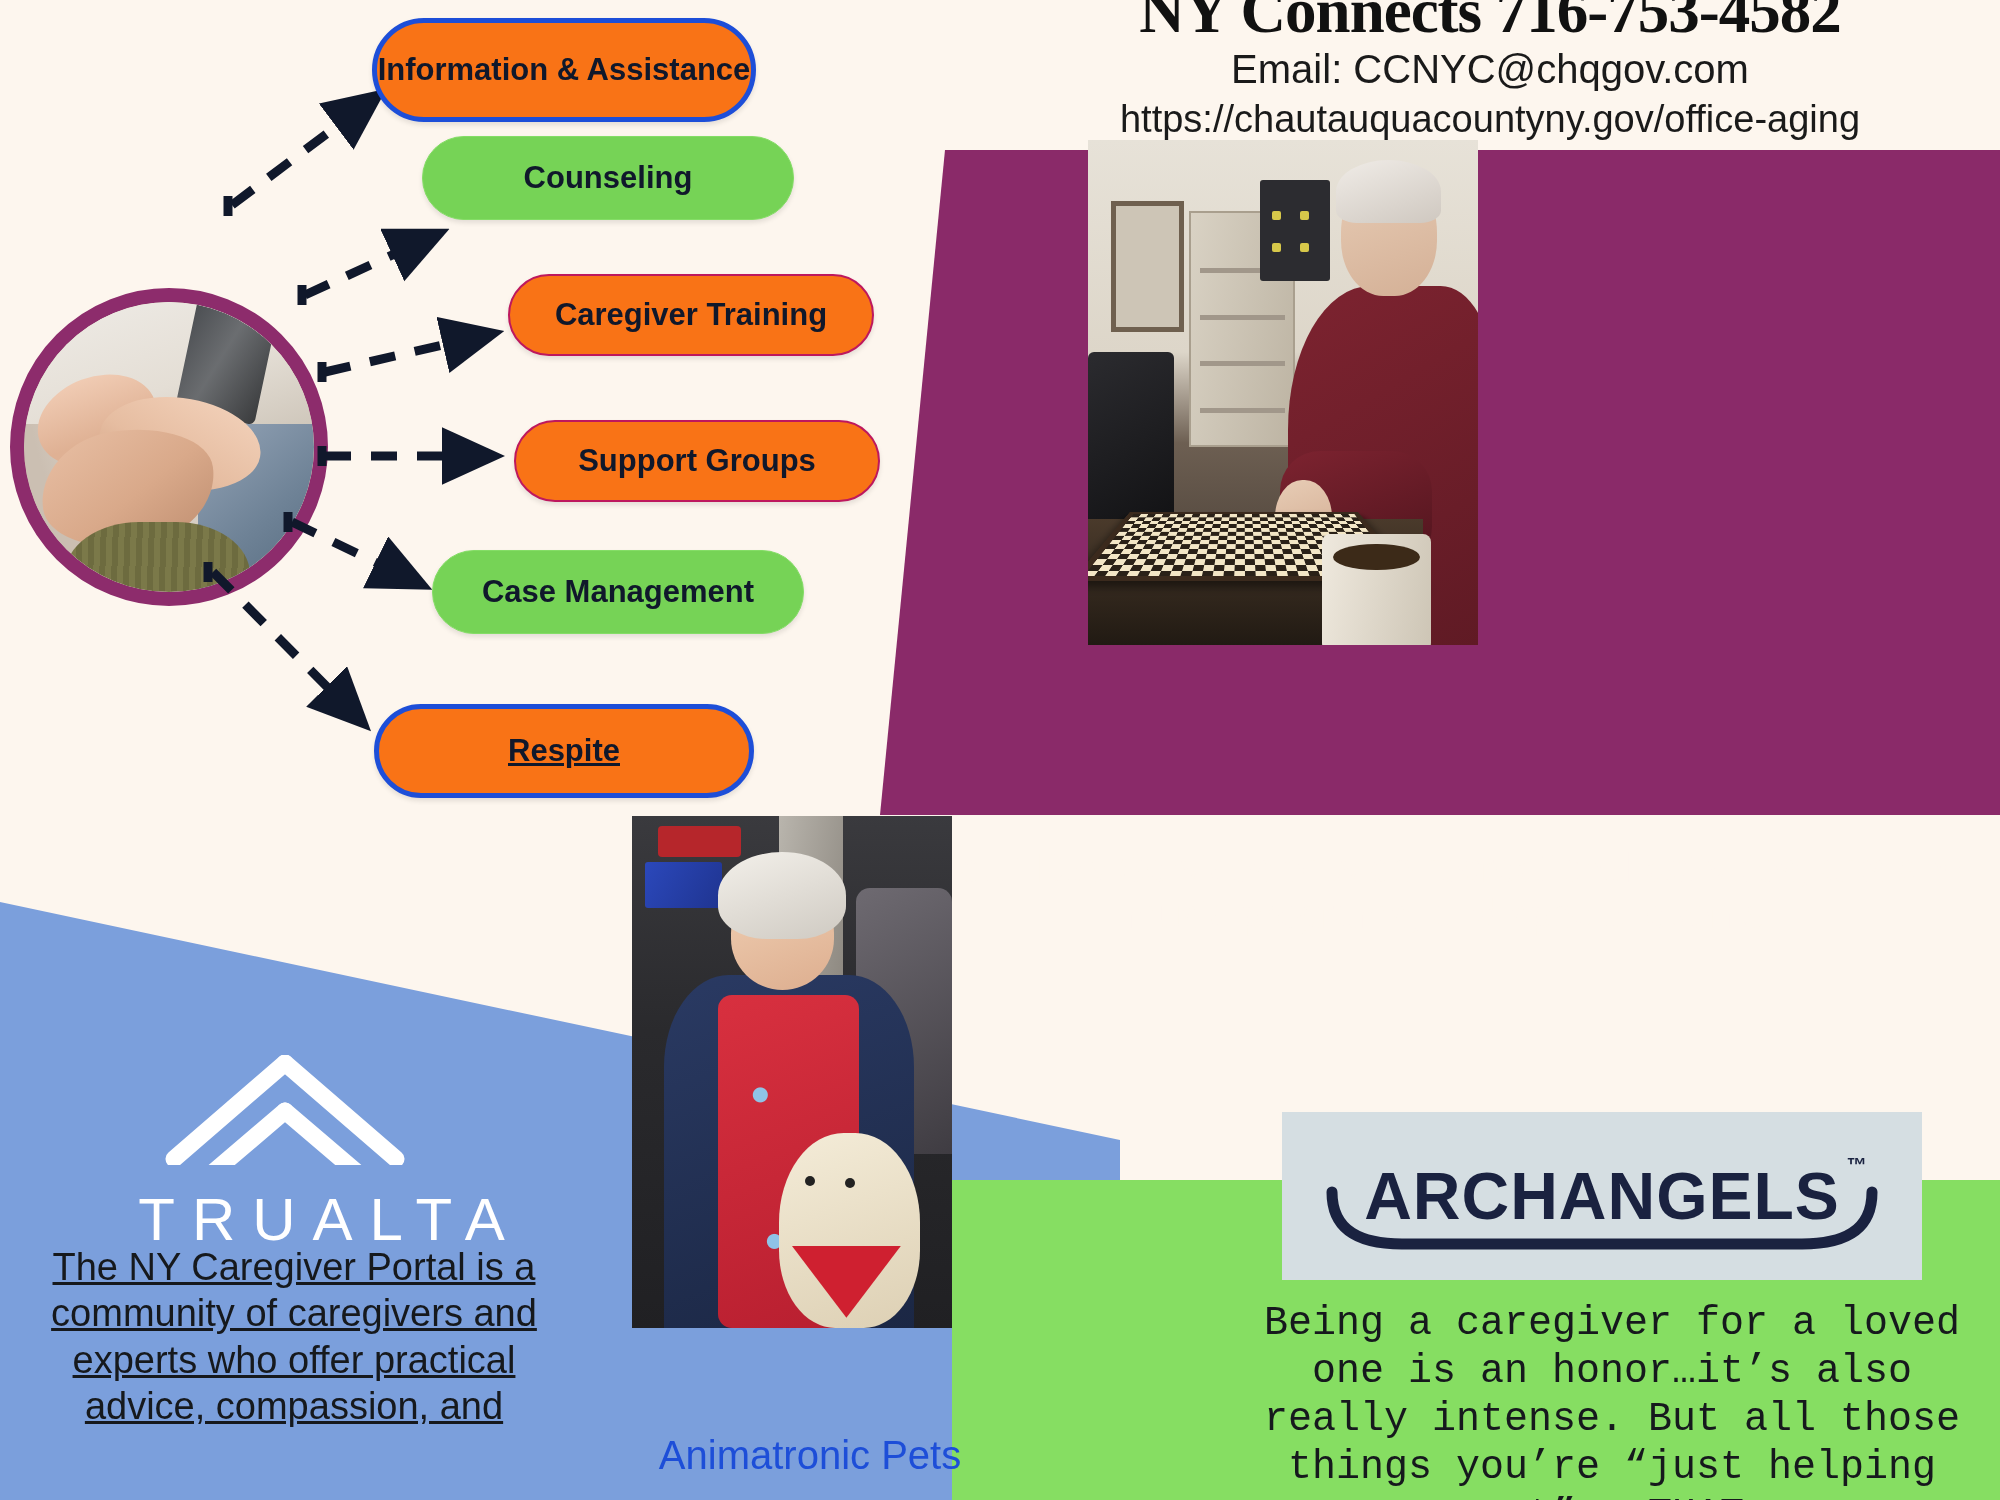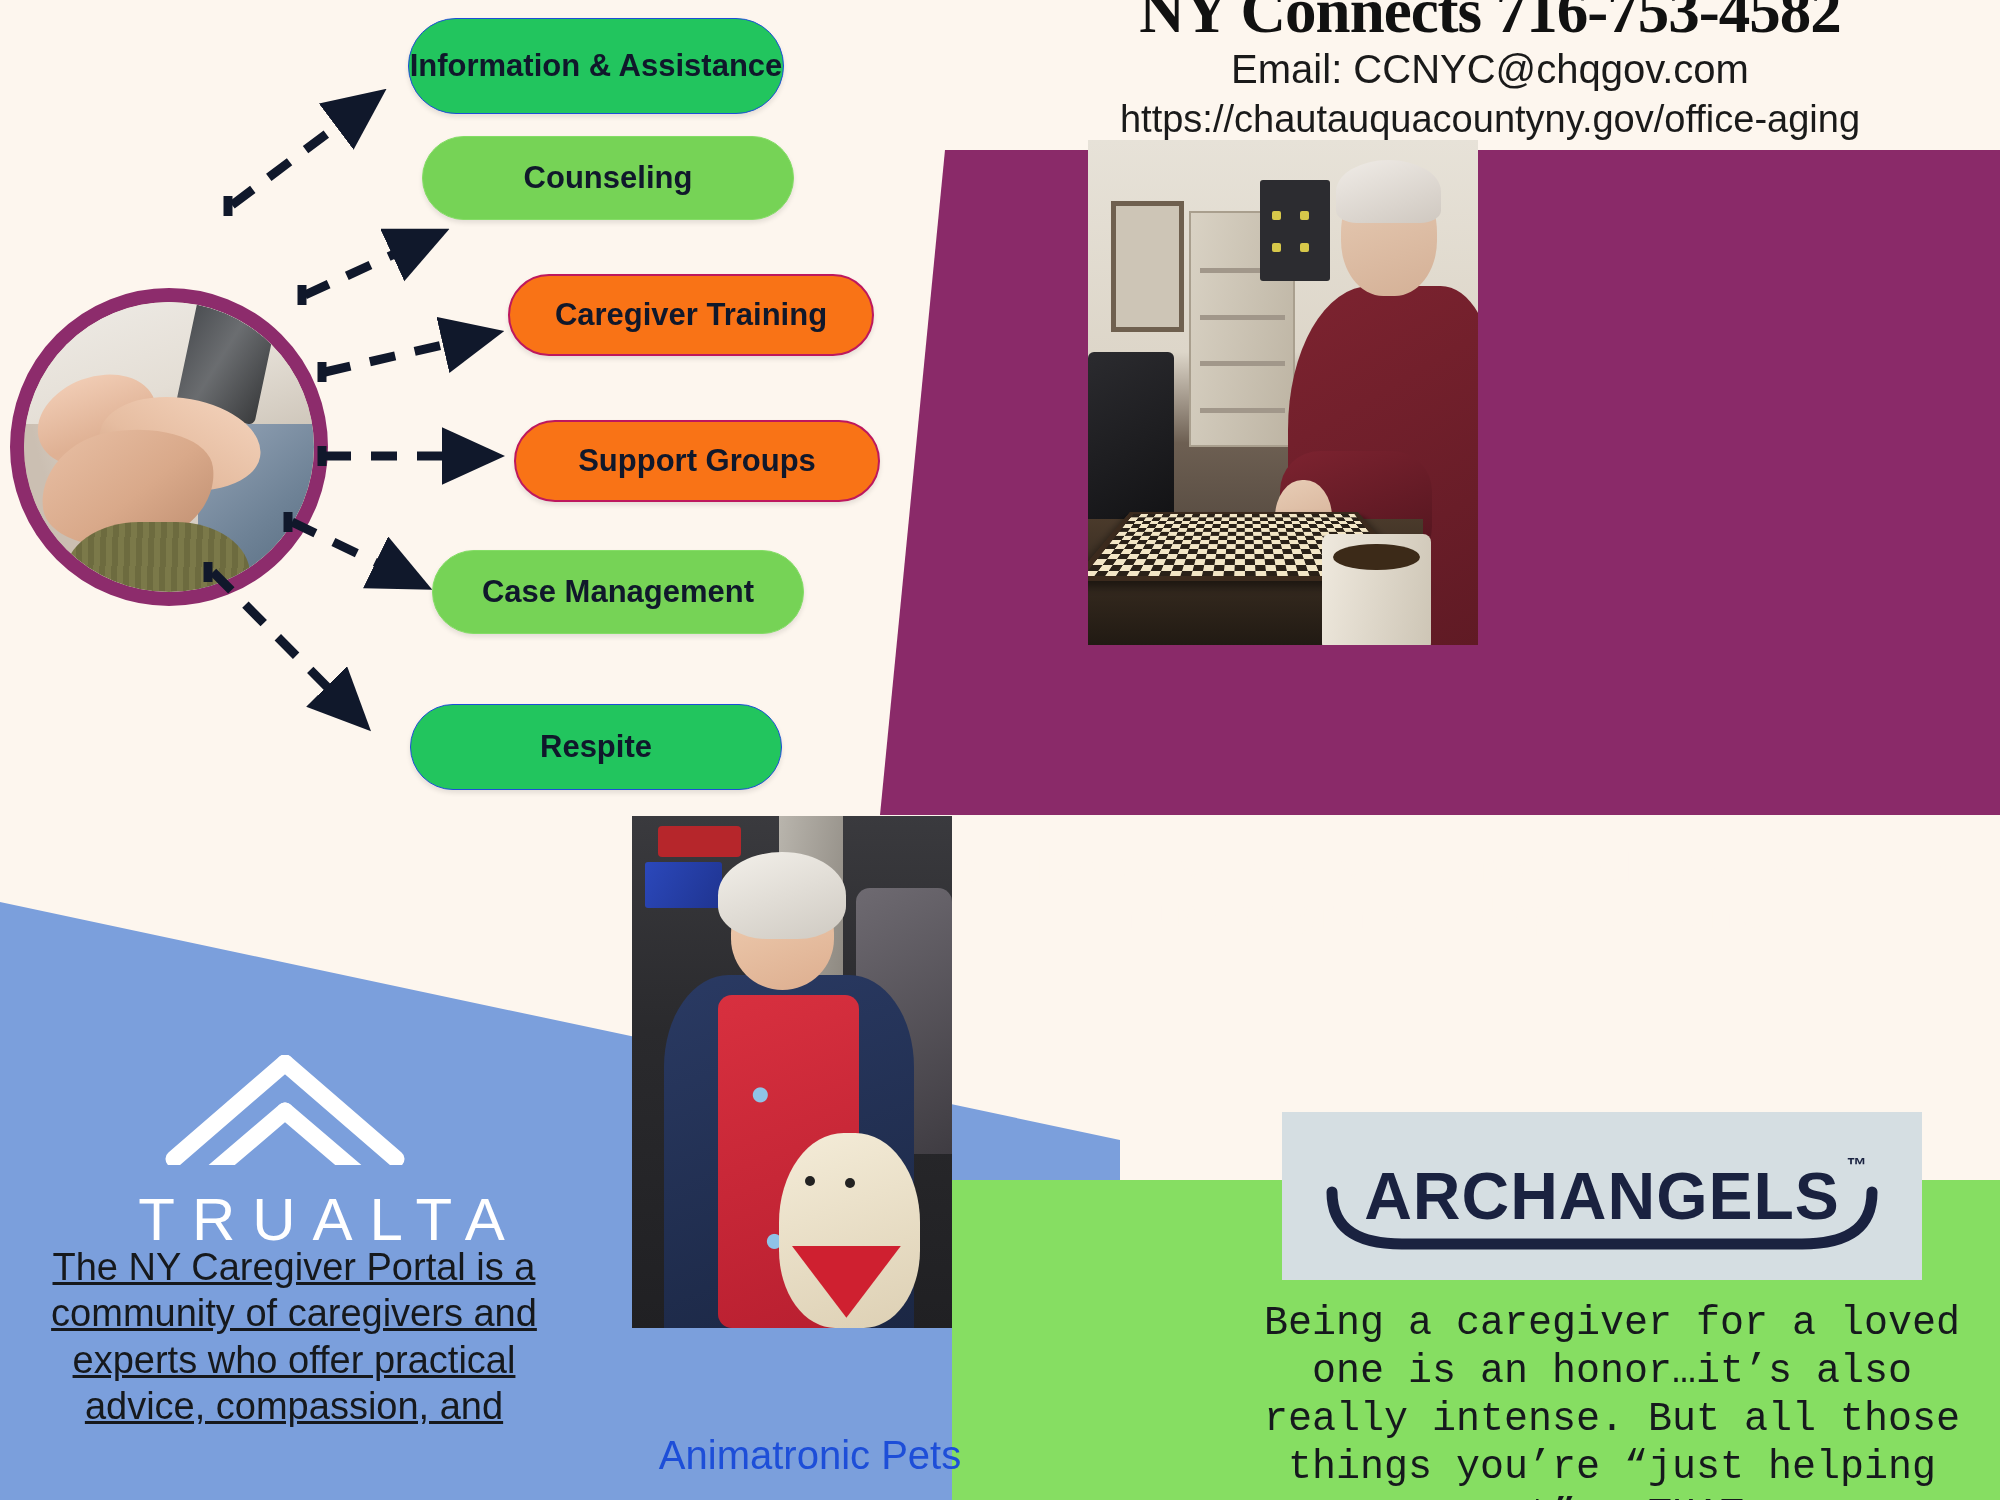--- a/index.html
+++ b/index.html
@@ -49,21 +49,21 @@
      background:repeating-linear-gradient(92deg,#6d6b3f 0 6px,#7b7949 6px 12px);
      border-radius:40% 40% 20% 20%/60% 60% 20% 20%;}
 
   
   .pill{
     position:absolute;border-radius:999px;display:flex;align-items:center;
     justify-content:center;text-align:center;
     font-weight:bold;color:#10182B;font-size:31px;line-height:1.12;
     box-shadow:0 3px 5px rgba(0,0,0,.10);
   }
-  .pill.blue{background:#22c55e;border:1px solid #1d4ed8;margin-left:36px;}
+  .pill.blue{background:#f97316;border:5px solid #1d4ed8;}
   .pill.green{background:#76D356;border:1px solid #84dd66;}
   .pill.yellow{background:#f97316;border:2px solid #be185d;text-align:center;}
 
   
   .arrows{position:absolute;left:0;top:0;width:1000px;height:900px;}
 
   
   .purple-panel{
     position:absolute;left:880px;top:150px;width:1120px;height:665px;
     background:#8A2A69;
@@ -241,21 +241,21 @@
   </div>
   <div class="pill yellow" style="left:508px;top:274px;width:362px;height:78px;">
     <span>Caregiver Training</span>
   </div>
   <div class="pill yellow" style="left:514px;top:420px;width:362px;height:78px;">
     <span>Support Groups</span>
   </div>
   <div class="pill green" style="left:432px;top:550px;width:370px;height:82px;">
     <span>Case Management</span>
   </div>
-  <div class="pill blue" style="left:374px;top:704px;width:370px;height:84px;">
+  <div class="pill blue" style="left:374px;top:704px;width:370px;height:84px;text-decoration:underline;">
     <span>Respite</span>
   </div>
 
   <div class="purple-panel"></div>
 
   <div class="chess-photo">
     <div class="chess-room"></div>
     <div class="chess-frame"></div>
     <div class="chess-cab">
       <i style="top:24%"></i>

